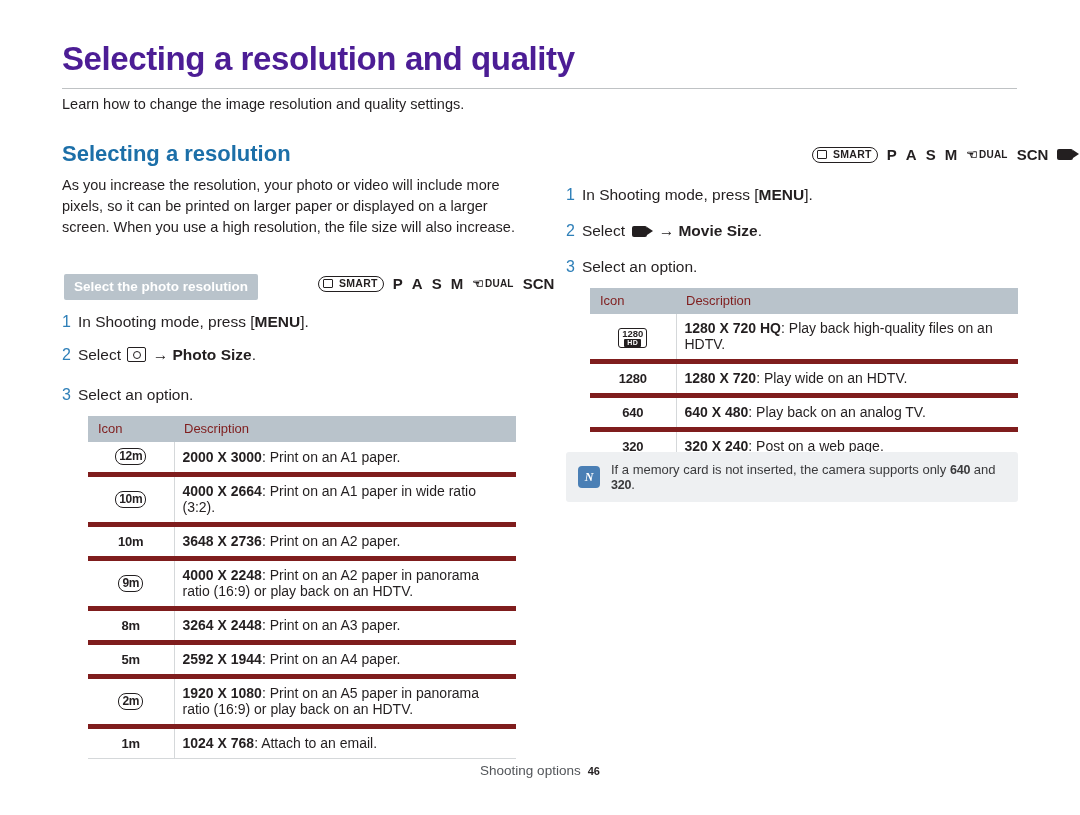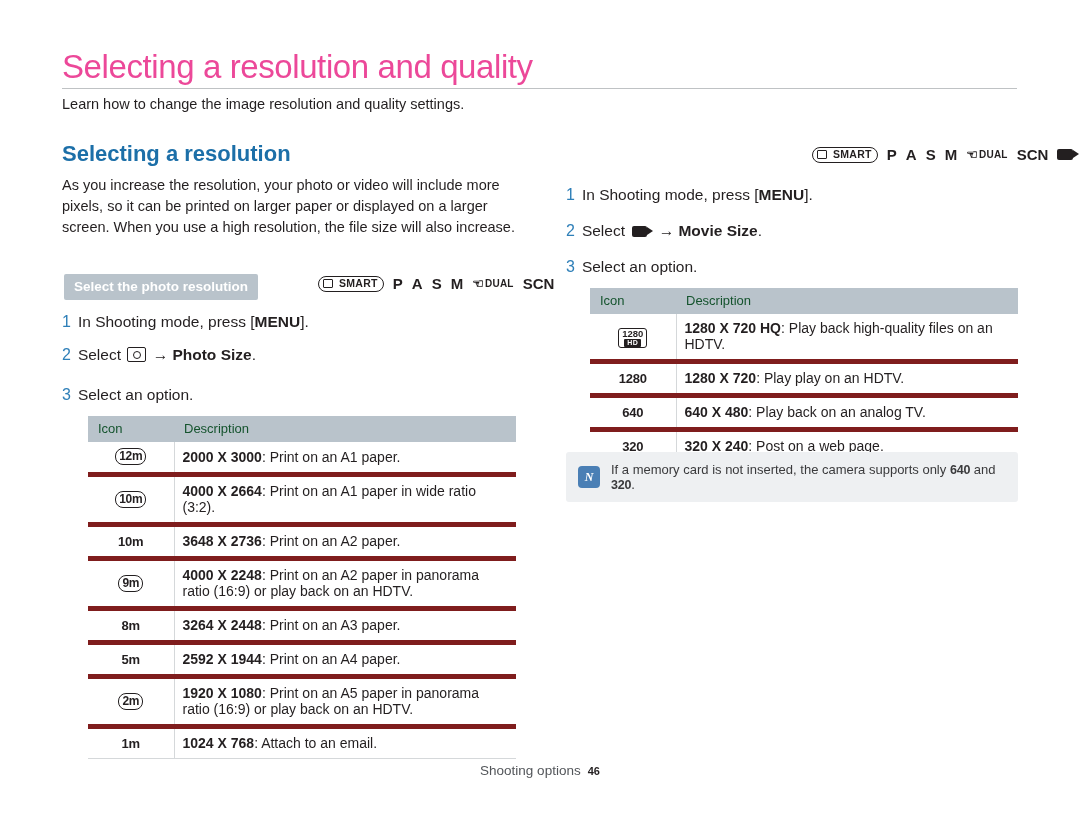--- a/index.html
+++ b/index.html
@@ -19,24 +19,24 @@
     position: absolute;
     left: 0; top: 0;
     width: 1080px;
     height: 815px;
   }
 
   
   .page-title {
     position: absolute;
     left: 62px;
-    top: 48px;
+    top: 40px;
     font-size: 33px;
-    font-weight: normal;
-    color: #ec4899;
+    font-weight: bold;
+    color: #4c1d95;
     letter-spacing: -0.4px;
   }
   .title-rule {
     position: absolute;
     left: 62px;
     top: 88px;
     width: 955px;
     height: 1px;
     background: #bfc2c4;
   }
@@ -179,21 +179,21 @@
   }
 
   
   .tbl {
     position: absolute;
     border-collapse: collapse;
     font-size: 14px;
   }
   .tbl .hdr td {
     background: #b9c3cb;
-    color: #14532d;
+    color: #7f1d1d;
     font-size: 13px;
     padding: 5px 10px 6px 10px;
     border: none;
   }
   .tbl td {
     border-bottom: 5px solid #7f1d1d;
     padding: 6px 8px 7px 8px;
     vertical-align: middle;
   }
   .tbl tr:last-child td { border-bottom: 1px solid #d5d8da; }
@@ -422,21 +422,21 @@
       <td class="iconcell">
         <span class="badge-hd">
               <span>1280</span>
               <span class="b2">HD</span>
             </span>
       </td>
       <td class="desc"><b>1280 X 720 HQ</b><span>: Play back high-quality files on an HDTV.</span></td>
     </tr>
     <tr>
       <td class="iconcell"><span class="res-plain">1280</span></td>
-      <td class="desc"><b>1280 X 720</b><span>: Play play on an HDTV.</span></td>
+      <td class="desc"><b>1280 X 720</b><span>: Play wide on an HDTV.</span></td>
     </tr>
     <tr>
       <td class="iconcell"><span class="res-plain">640</span></td>
       <td class="desc"><b>640 X 480</b><span>: Play back on an analog TV.</span></td>
     </tr>
     <tr>
       <td class="iconcell"><span class="res-plain">320</span></td>
       <td class="desc"><b>320 X 240</b><span>: Post on a web page.</span></td>
     </tr>
   </tbody>

